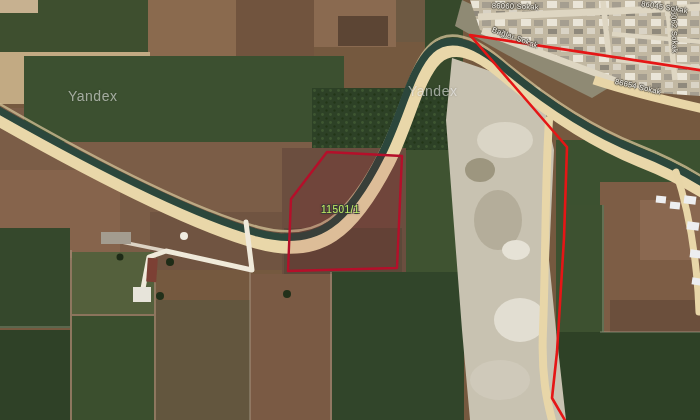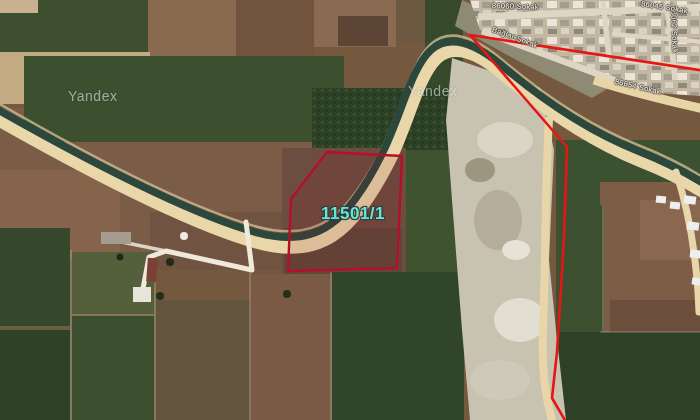--- a/index.html
+++ b/index.html
@@ -8,21 +8,21 @@
     font-family:"Liberation Sans", sans-serif;
     background:#75593f;cursor:grab;
   }
   .stage svg{position:absolute;left:0;top:0;display:block;}
   .overlay-label{position:absolute;pointer-events:none;white-space:nowrap;}
   .wm{
     color:rgba(255,255,255,0.55);font-size:14px;letter-spacing:0.5px;
     text-shadow:0 0 2px rgba(0,0,0,0.25);
   }
   .parcel-label{
-    font-size:17px;font-weight:bold;color:#5eead4;letter-spacing:0.5px;
+    font-size:10px;font-weight:normal;color:#bef264;letter-spacing:0.5px;
     text-shadow:-1px -1px 0 #3a3a3a,1px -1px 0 #3a3a3a,-1px 1px 0 #3a3a3a,1px 1px 0 #3a3a3a,0 0 3px #333;
   }
   .street{
     font-size:7.5px;color:#f5f2ea;letter-spacing:0.3px;
     text-shadow:-1px 0 1px #4a463c,1px 0 1px #4a463c,0 -1px 1px #4a463c,0 1px 1px #4a463c;
     transform-origin:left top;
   }
 </style>
 </head>
 <body>

